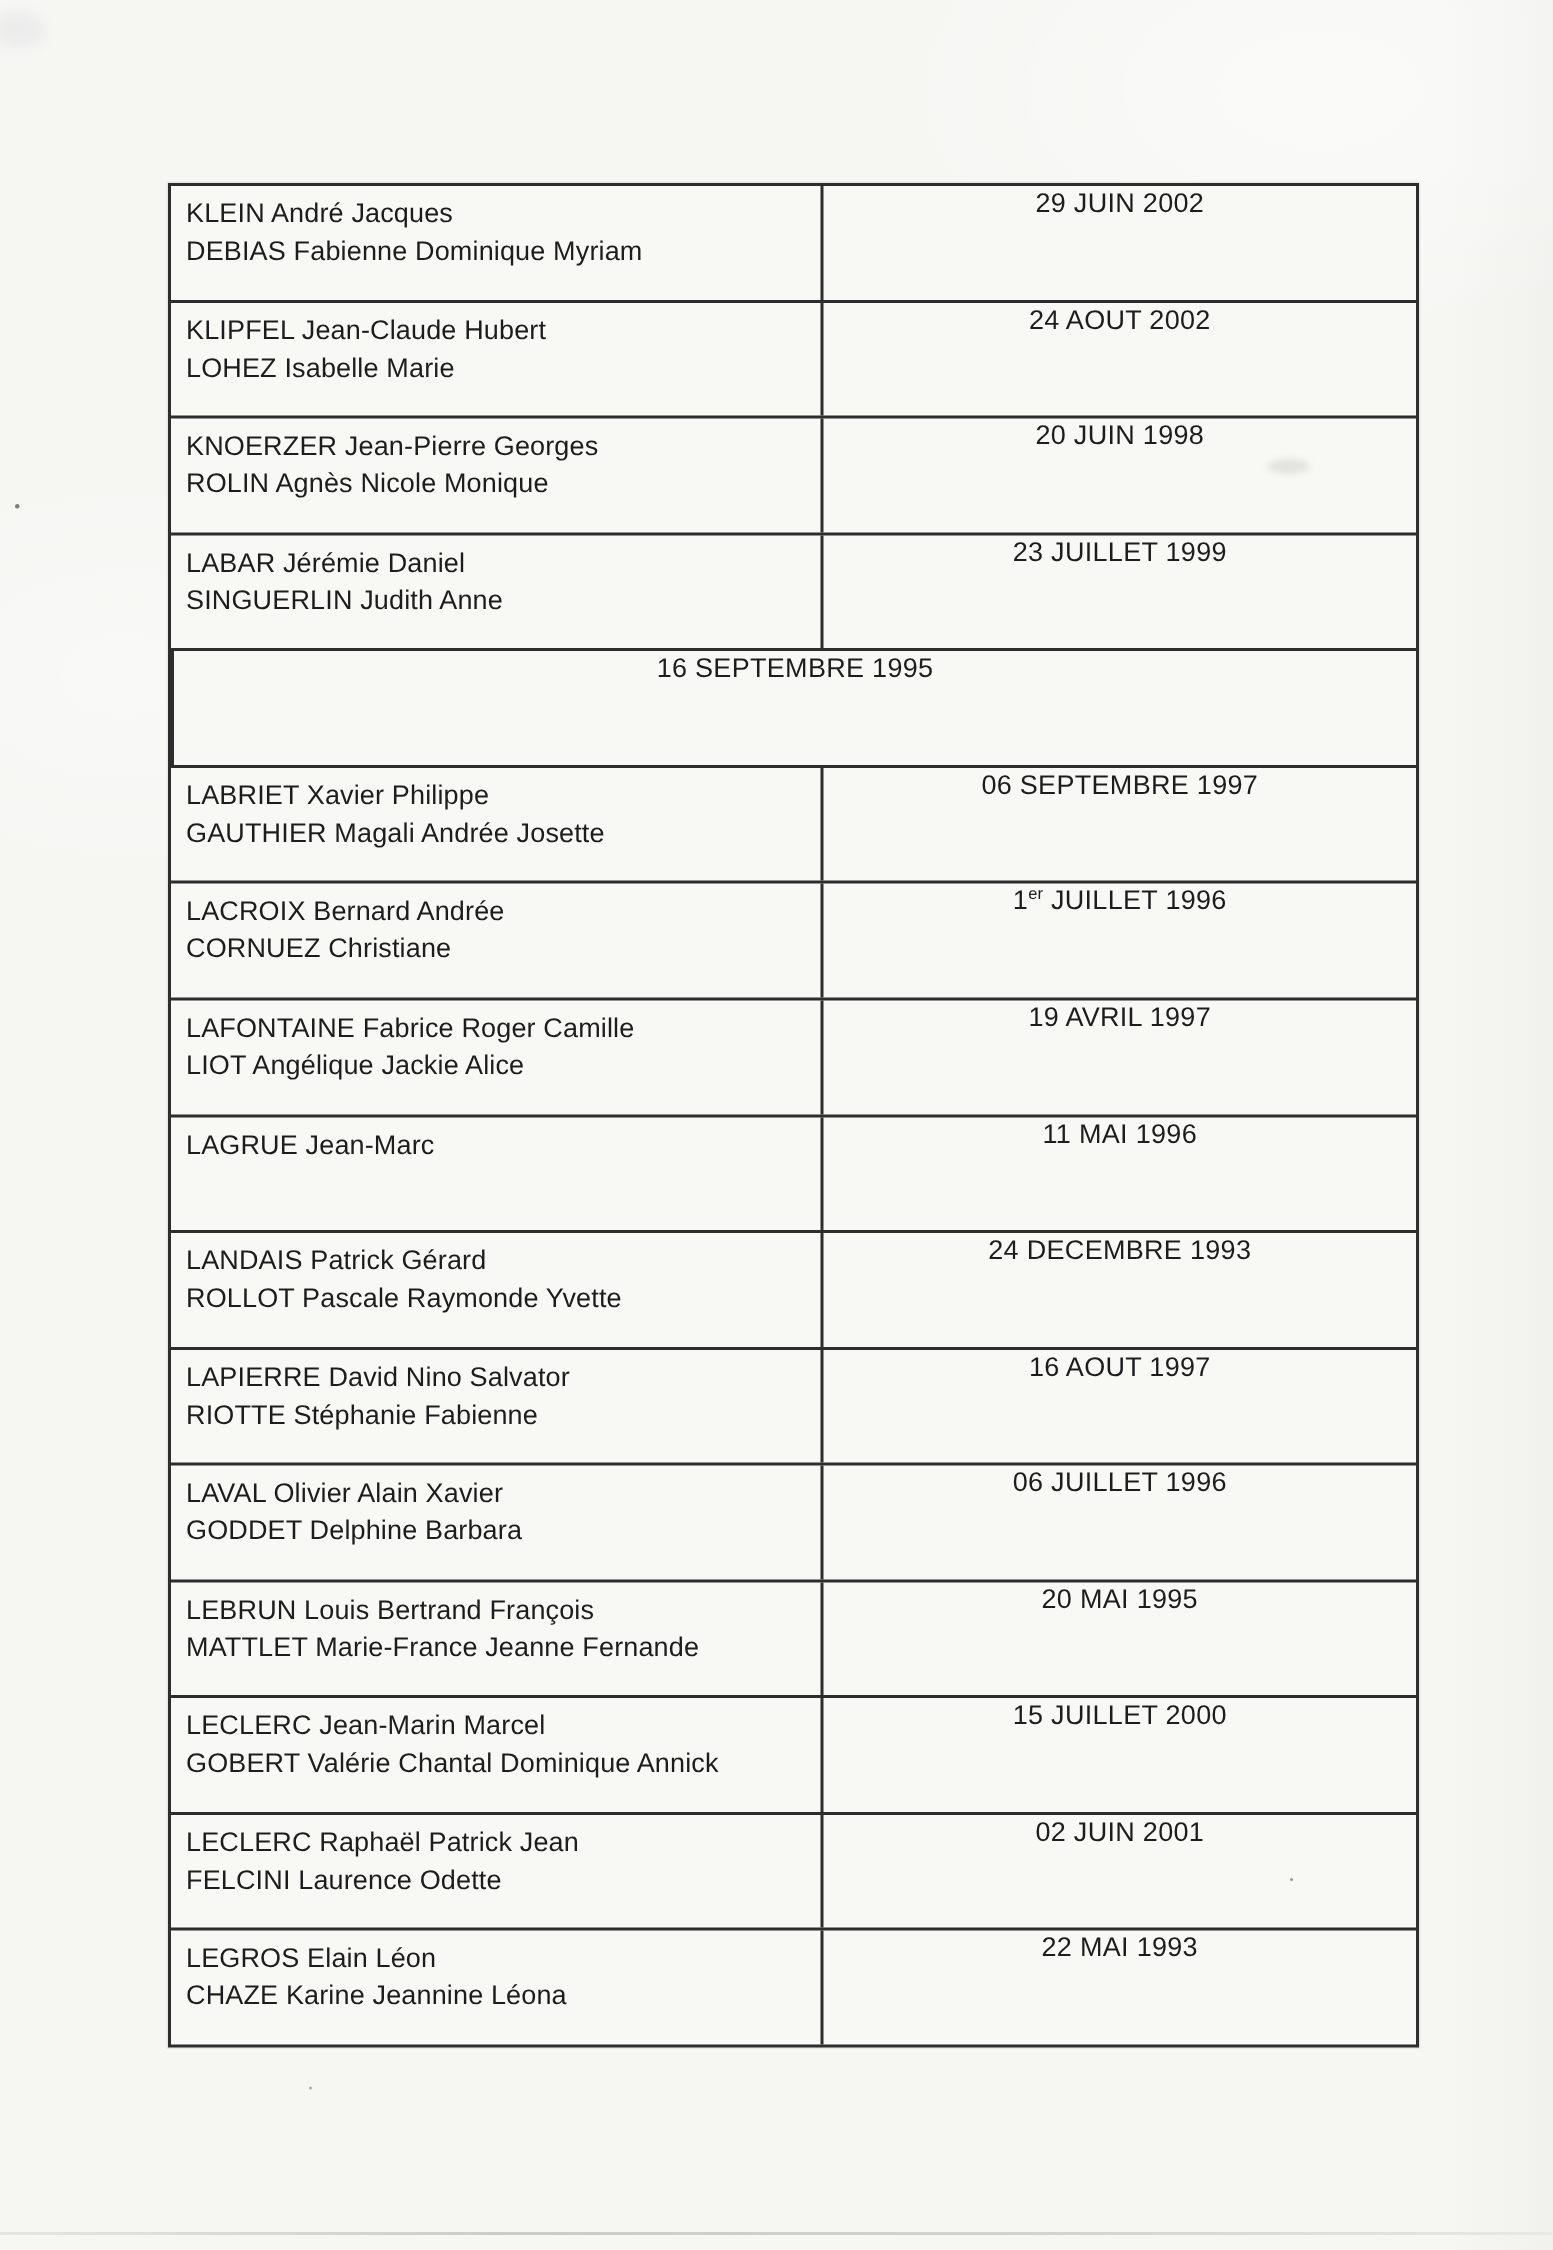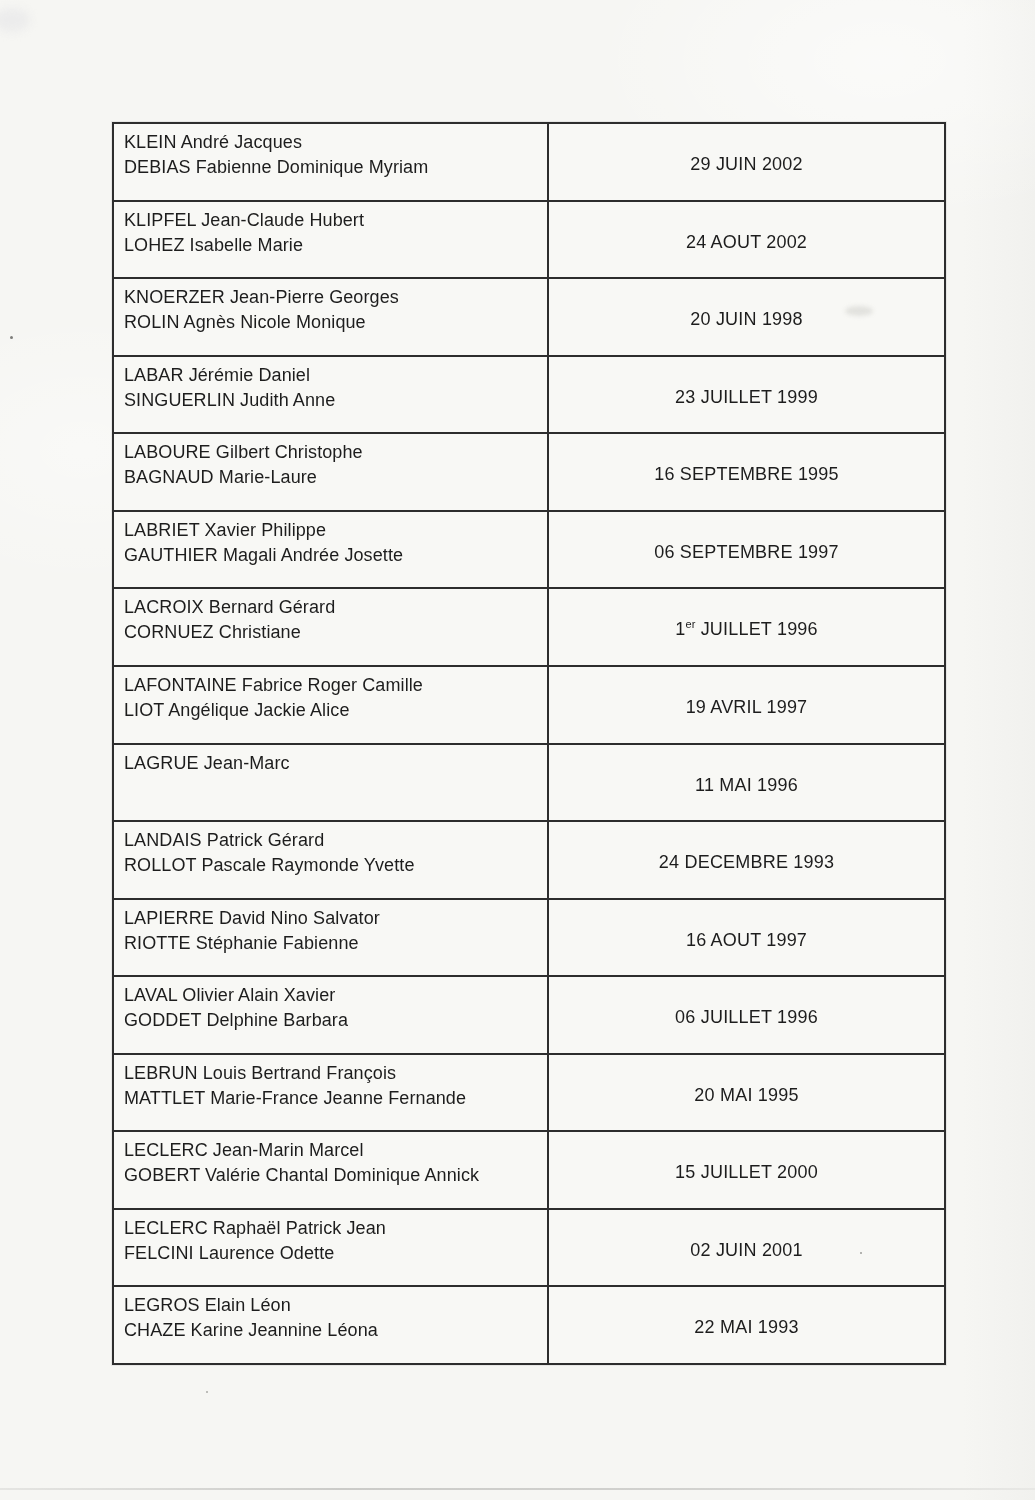--- a/index.html
+++ b/index.html
@@ -36,21 +36,20 @@
   .cell{box-sizing:border-box;}
   .c-names{
     width:433px;flex:0 0 433px;
     padding:6px 6px 0 10px;
     overflow:hidden;
   }
   .c-date{
     flex:1;
     border-left:2px solid var(--line);
     display:flex;justify-content:center;align-items:flex-start;
-    padding-top:29px;
   }
   .name-line{
     font-size:18px;line-height:25px;
     white-space:nowrap;
     letter-spacing:.1px;
   }
   .date-text{
     font-size:18px;line-height:22px;
     letter-spacing:.2px;white-space:nowrap;
   }
@@ -110,42 +109,38 @@
       <div class="cell c-names">
         <div class="name-line">LABAR Jérémie Daniel</div>
         <div class="name-line">SINGUERLIN Judith Anne</div>
       </div>
       <div class="cell c-date">
         <span class="date-text">23 JUILLET 1999</span>
       </div>
     </div>
 
     <div class="row">
-      <div class="cell c-names">
-        <div class="name-line">LABOURE Gilbert Christophe</div>
-        <div class="name-line">BAGNAUD Marie-Laure</div>
-      </div>
       <div class="cell c-date">
         <span class="date-text">16 SEPTEMBRE 1995</span>
       </div>
     </div>
 
     <div class="row">
       <div class="cell c-names">
         <div class="name-line">LABRIET Xavier Philippe</div>
         <div class="name-line">GAUTHIER Magali Andrée Josette</div>
       </div>
       <div class="cell c-date">
         <span class="date-text">06 SEPTEMBRE 1997</span>
       </div>
     </div>
 
     <div class="row">
       <div class="cell c-names">
-        <div class="name-line">LACROIX Bernard Gérard</div>
+        <div class="name-line">LACROIX Bernard Andrée</div>
         <div class="name-line">CORNUEZ Christiane</div>
       </div>
       <div class="cell c-date">
         <span class="date-text"><span>1</span><sup class="ord">er</sup><span class="sp-rest">JUILLET 1996</span></span>
       </div>
     </div>
 
     <div class="row">
       <div class="cell c-names">
         <div class="name-line">LAFONTAINE Fabrice Roger Camille</div>

